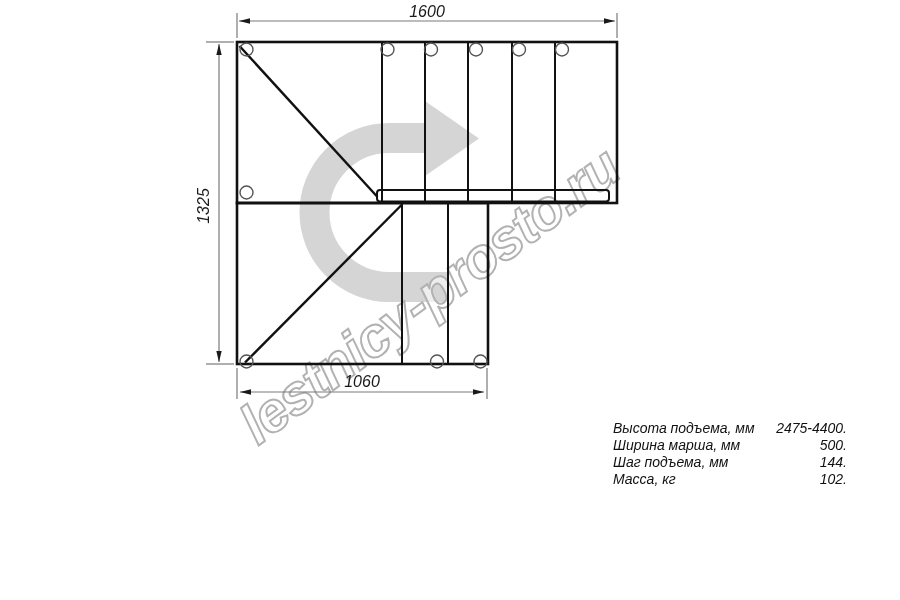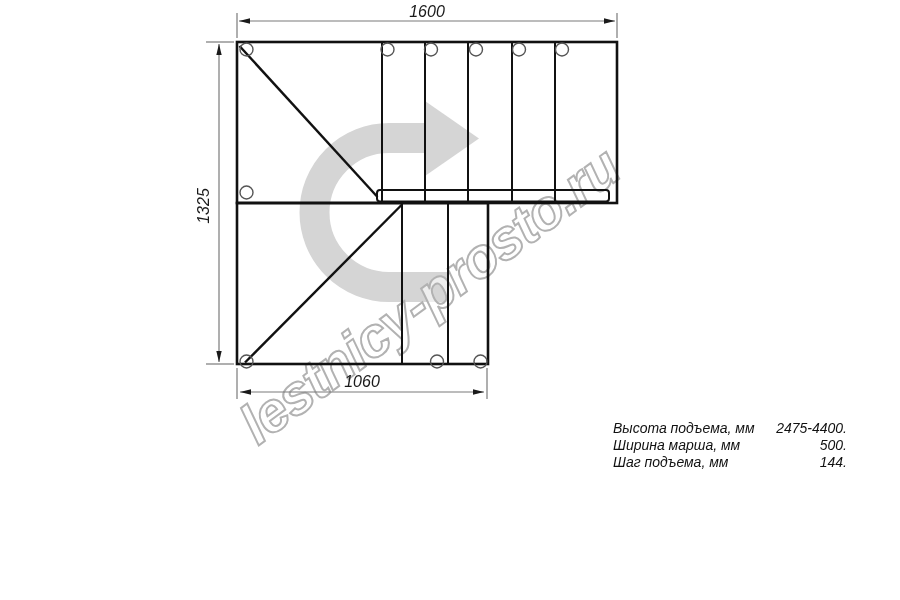--- a/index.html
+++ b/index.html
@@ -111,15 +111,19 @@
       <span class="spec-value">2475-4400.</span>
     </div>
     <div class="spec-row">
       <span class="spec-label">Ширина марша, мм</span>
       <span class="spec-value">500.</span>
     </div>
     <div class="spec-row">
       <span class="spec-label">Шаг подъема, мм</span>
       <span class="spec-value">144.</span>
     </div>
+    <div class="spec-row">
+      <span class="spec-label">Масса, кг</span>
+      <span class="spec-value">102.</span>
+    </div>
   </div>
 
 </div>
 
 </body></html>

